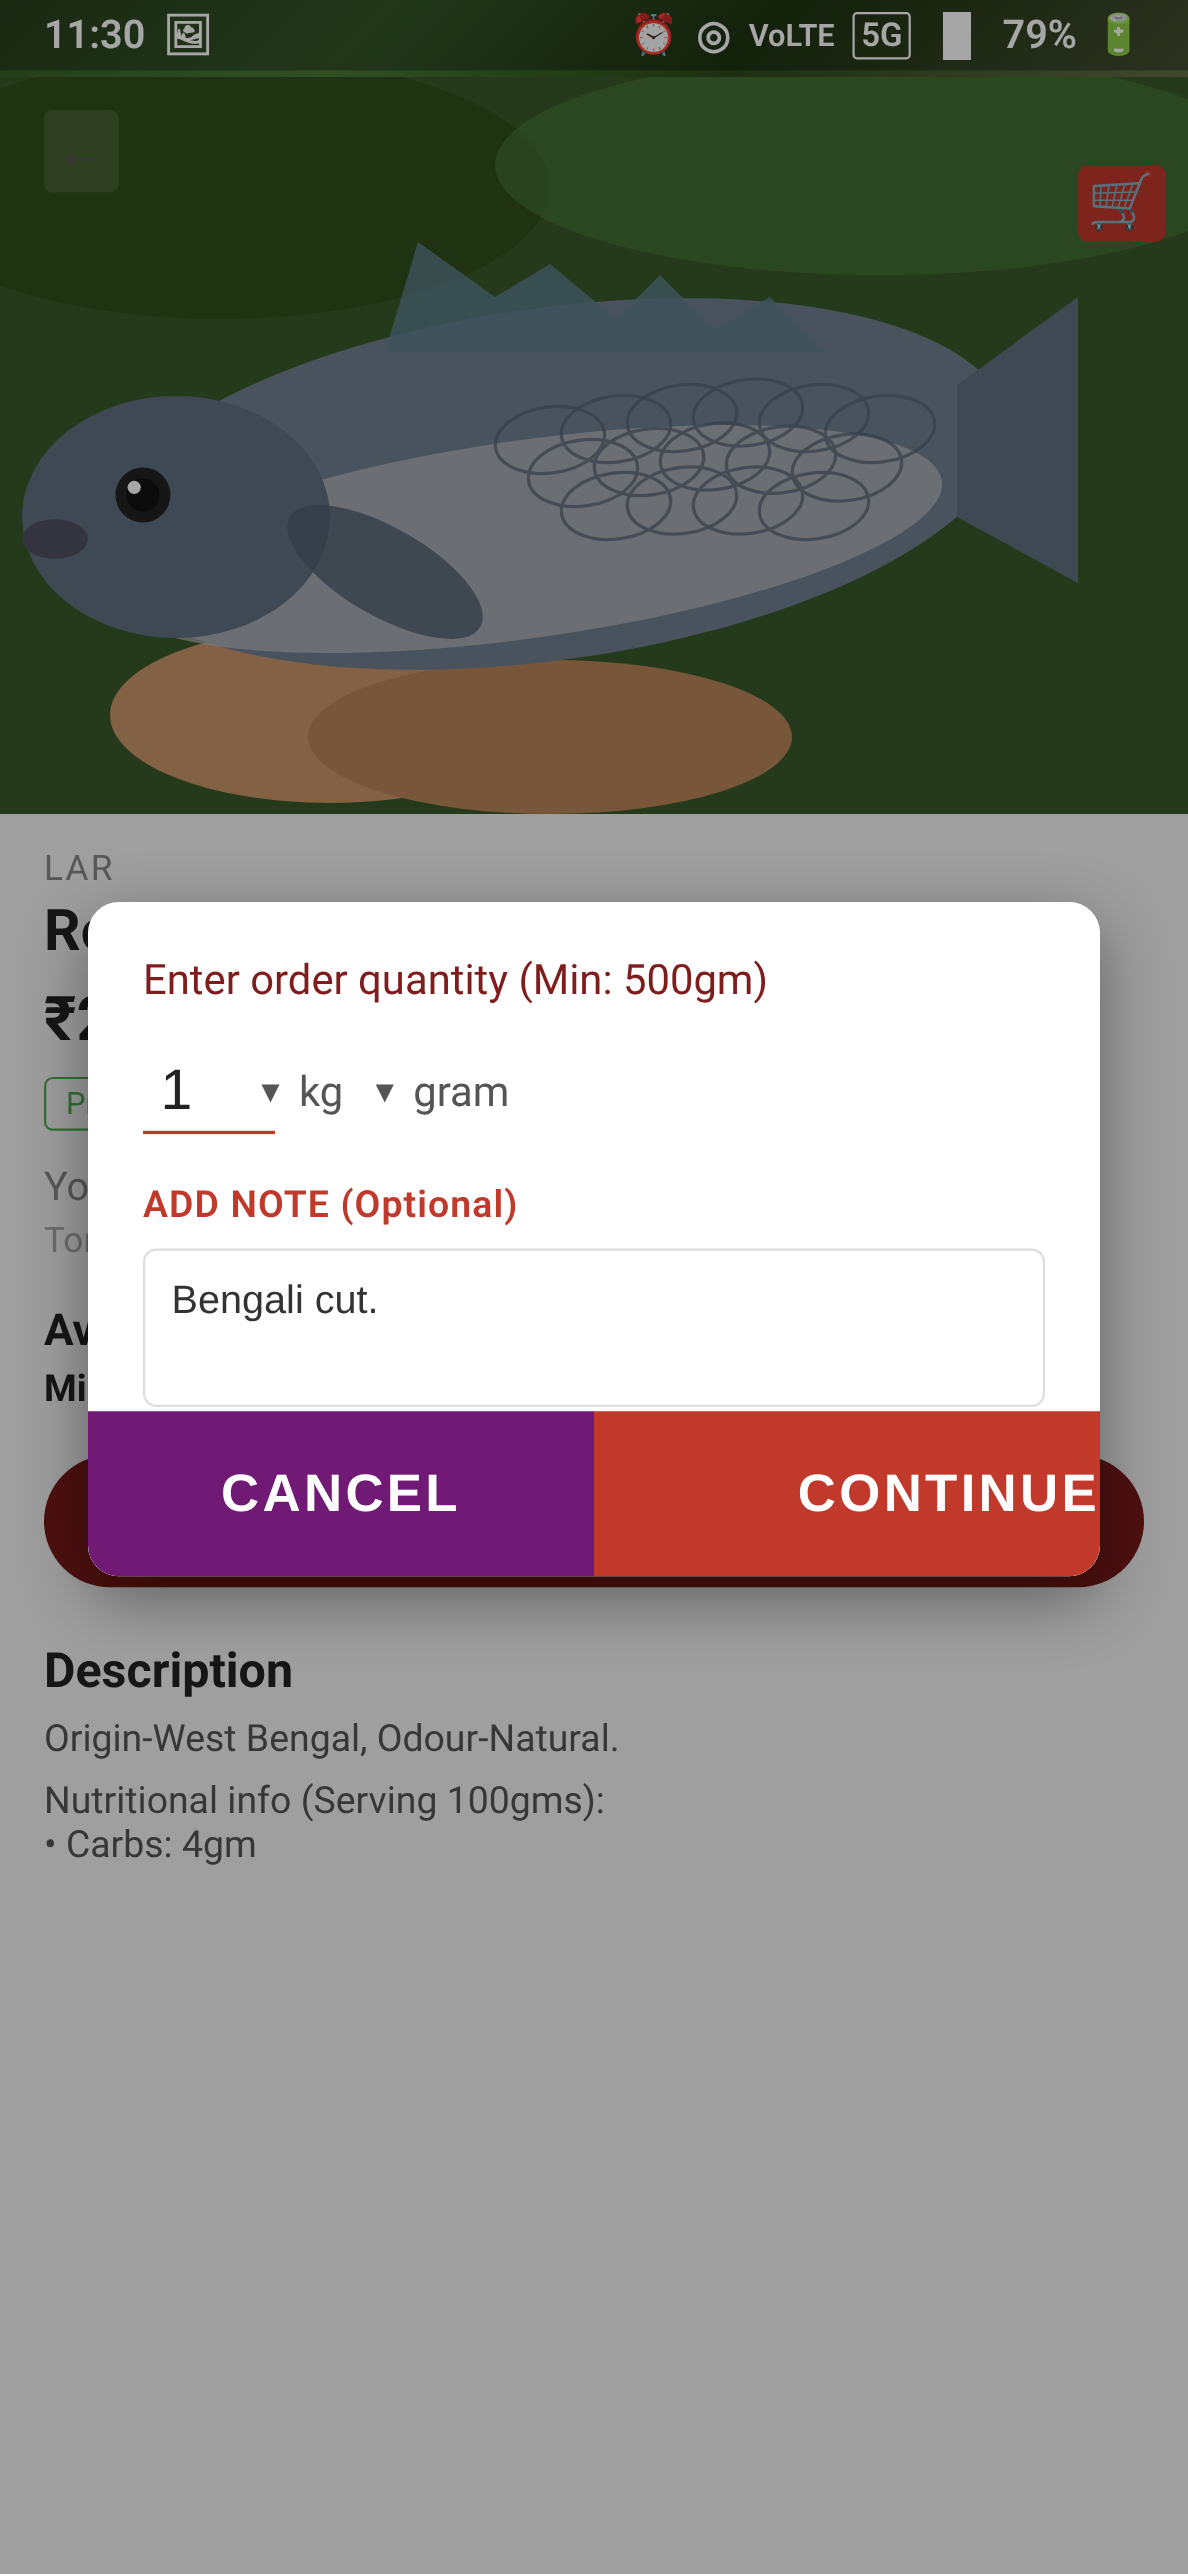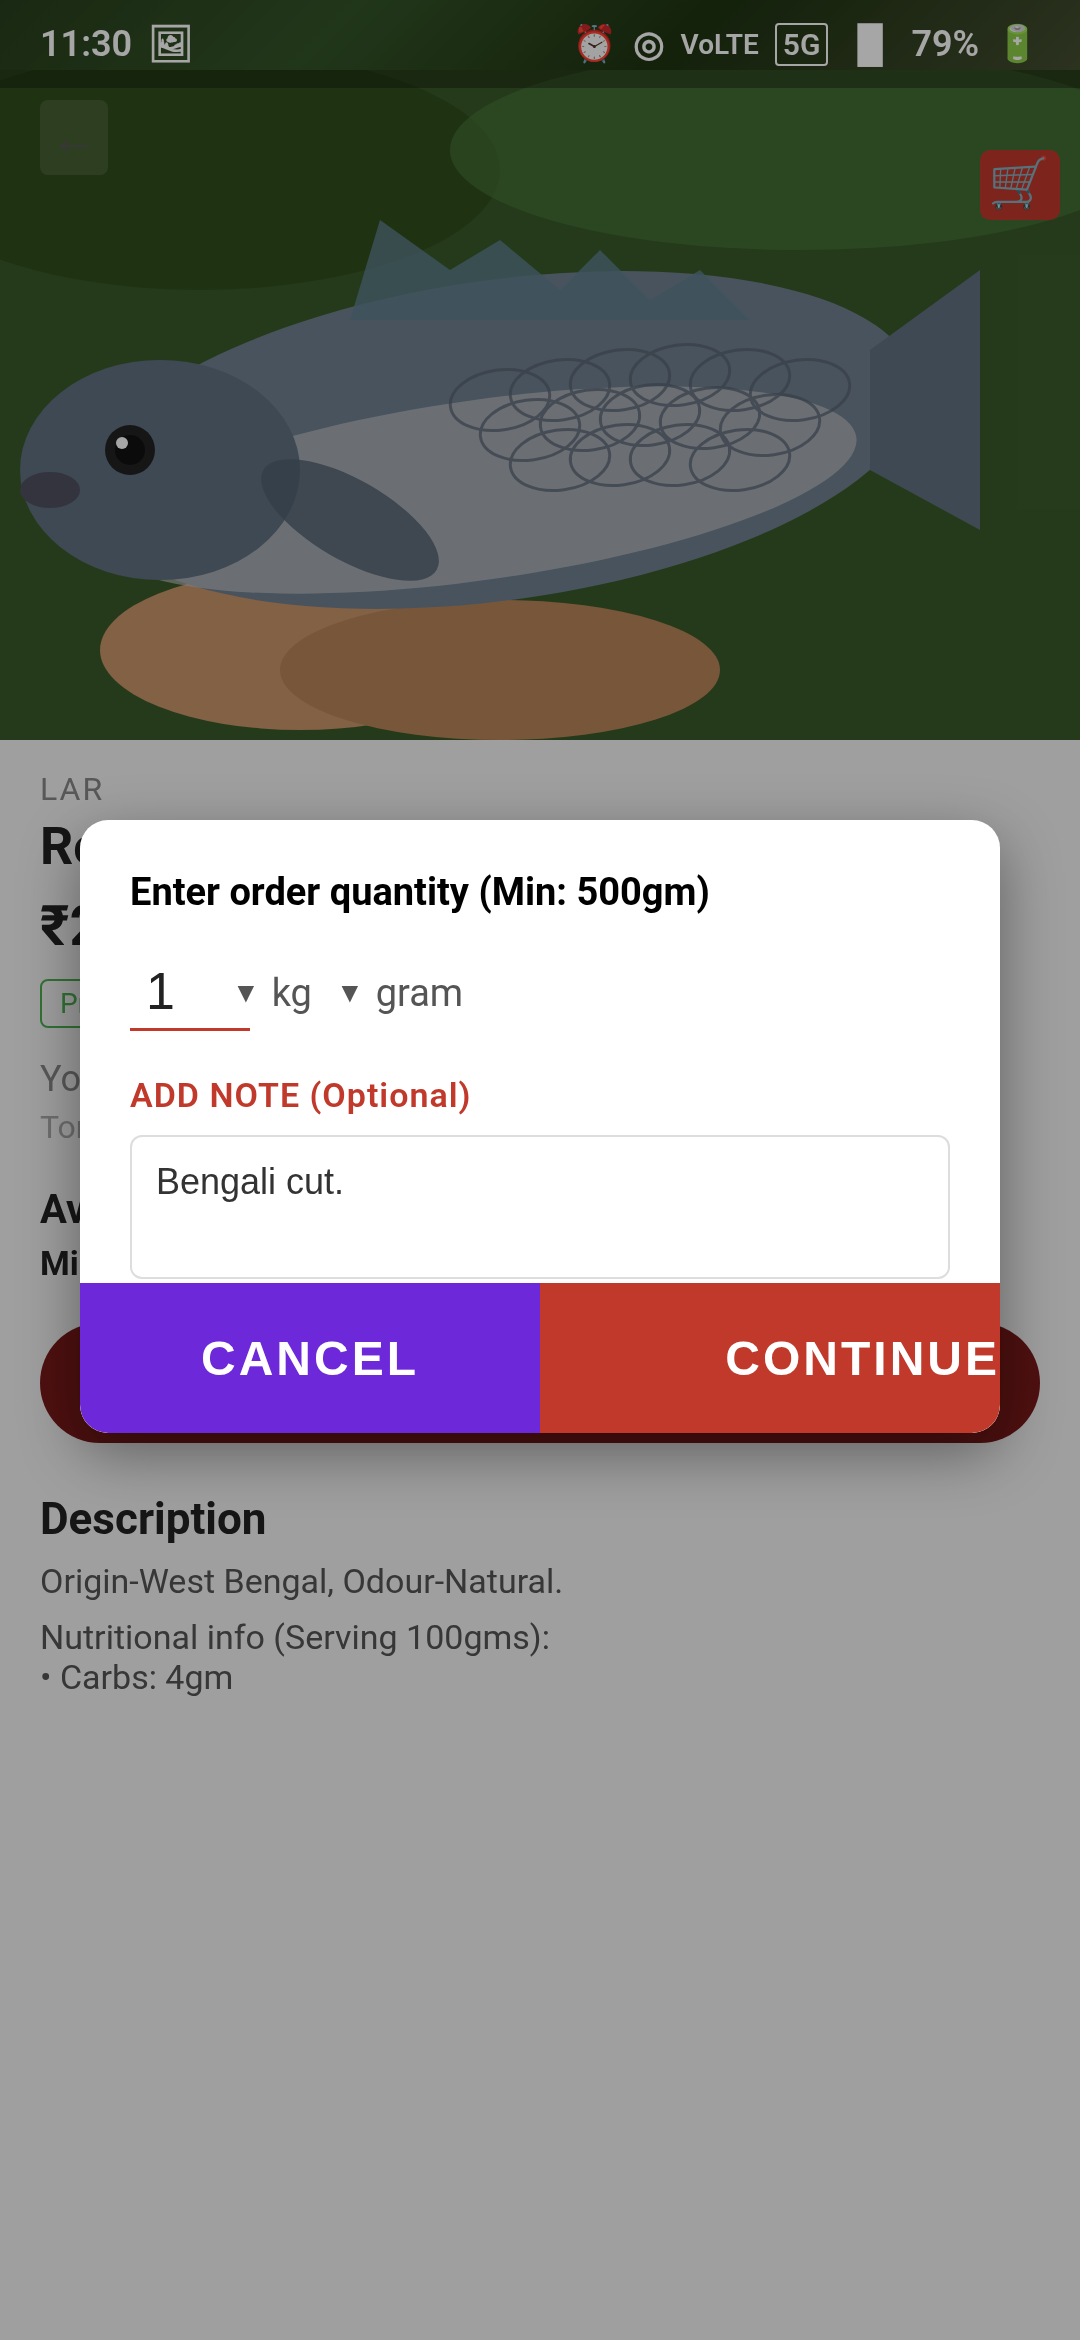--- a/index.html
+++ b/index.html
@@ -13,21 +13,21 @@
       position: relative;
       overflow: hidden;
     }
 
     
     .status-bar {
       position: absolute;
       top: 0;
       left: 0;
       right: 0;
-      height: 88px;
+      height: 64px;
       background: rgba(0,0,0,0.3);
       display: flex;
       align-items: center;
       justify-content: space-between;
       padding: 0 40px;
       z-index: 100;
       color: white;
       font-size: 36px;
       font-weight: 600;
     }
@@ -198,22 +198,22 @@
       z-index: 300;
       box-shadow: 0 20px 60px rgba(0,0,0,0.4);
     }
 
     .modal-content {
       padding: 50px 50px 0 50px;
     }
 
     .modal-title {
       font-size: 38px;
-      font-weight: 700;
-      color: #000000;
+      font-weight: 400;
+      color: #7f1d1d;
       margin-bottom: 40px;
     }
 
     .quantity-row {
       display: flex;
       align-items: center;
       gap: 24px;
       margin-bottom: 44px;
     }
 
@@ -272,21 +272,21 @@
       margin-bottom: 0;
     }
 
     .modal-buttons {
       display: flex;
       height: 150px;
     }
 
     .cancel-btn {
       flex: 1;
-      background: #6d28d9;
+      background: #701a75;
       color: white;
       font-size: 48px;
       font-weight: 700;
       letter-spacing: 3px;
       border: none;
       cursor: pointer;
       border-bottom-left-radius: 28px;
     }
 
     .continue-btn {

